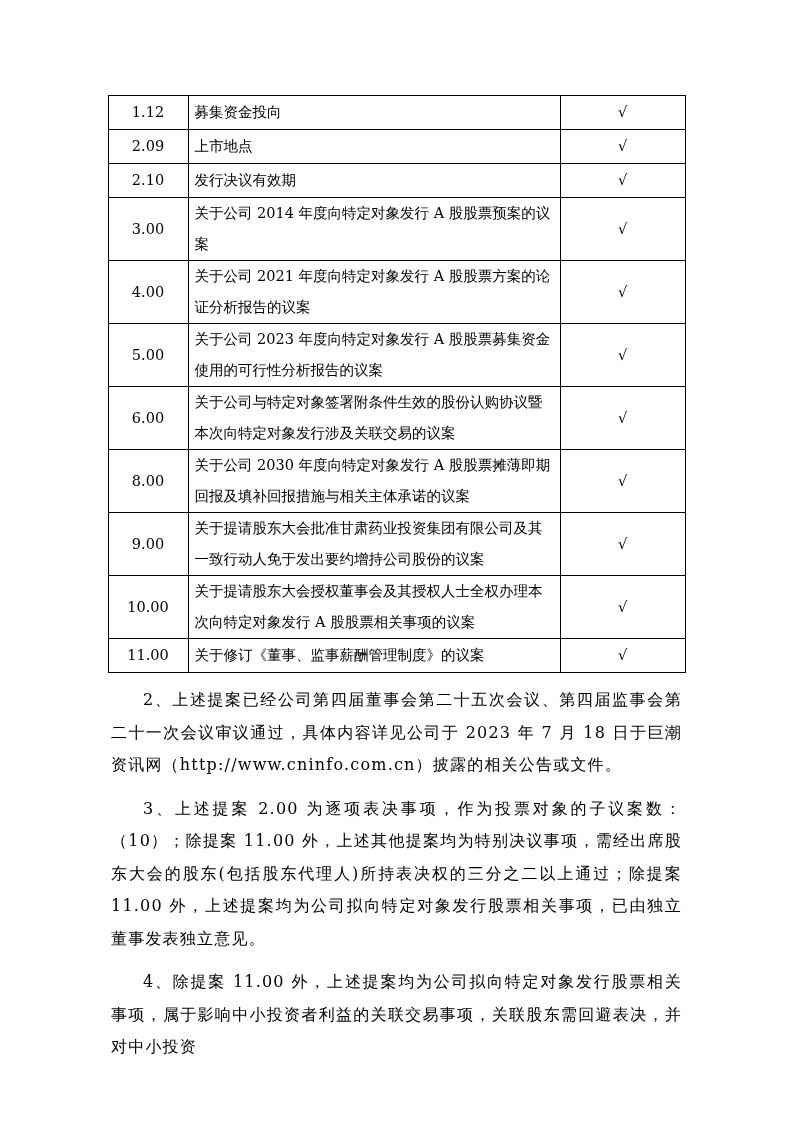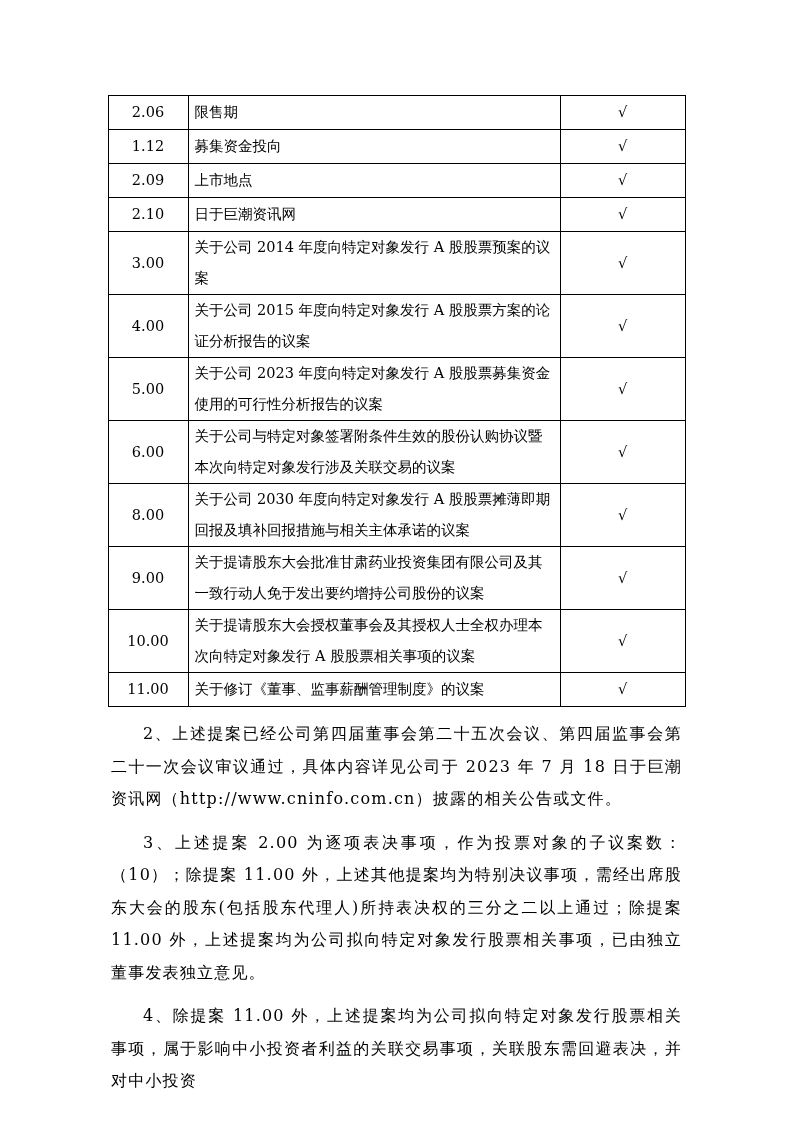--- a/index.html
+++ b/index.html
@@ -48,47 +48,42 @@
 </style>
 </head>
 <body>
 
 <div class="page">
   <div class="content">
 
     <table class="proposals">
       <tbody>
         <tr class="h1">
-          <td class="c-code">2.06</td>
-          <td class="c-name">限售期</td>
-          <td class="c-vote">√</td>
-        </tr>
-        <tr class="h1">
           <td class="c-code">1.12</td>
           <td class="c-name">募集资金投向</td>
           <td class="c-vote">√</td>
         </tr>
         <tr class="h1">
           <td class="c-code">2.09</td>
           <td class="c-name">上市地点</td>
           <td class="c-vote">√</td>
         </tr>
         <tr class="h1">
           <td class="c-code">2.10</td>
-          <td class="c-name">日于巨潮资讯网</td>
+          <td class="c-name">发行决议有效期</td>
           <td class="c-vote">√</td>
         </tr>
         <tr class="h1">
           <td class="c-code">3.00</td>
           <td class="c-name">关于公司 2014 年度向特定对象发行 A 股股票预案的议案</td>
           <td class="c-vote">√</td>
         </tr>
         <tr class="h2">
           <td class="c-code">4.00</td>
-          <td class="c-name">关于公司 2015 年度向特定对象发行 A 股股票方案的论证分析报告的议案</td>
+          <td class="c-name">关于公司 2021 年度向特定对象发行 A 股股票方案的论证分析报告的议案</td>
           <td class="c-vote">√</td>
         </tr>
         <tr class="h2">
           <td class="c-code">5.00</td>
           <td class="c-name">关于公司 2023 年度向特定对象发行 A 股股票募集资金使用的可行性分析报告的议案</td>
           <td class="c-vote">√</td>
         </tr>
         <tr class="h2">
           <td class="c-code">6.00</td>
           <td class="c-name">关于公司与特定对象签署附条件生效的股份认购协议暨本次向特定对象发行涉及关联交易的议案</td>

